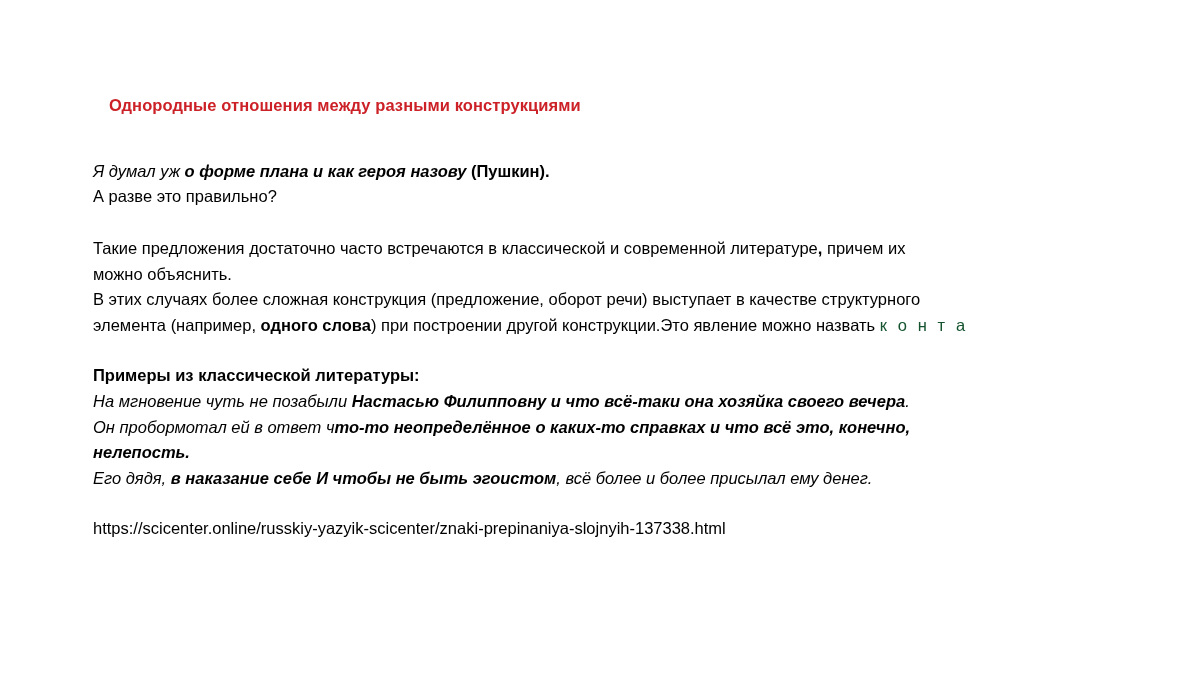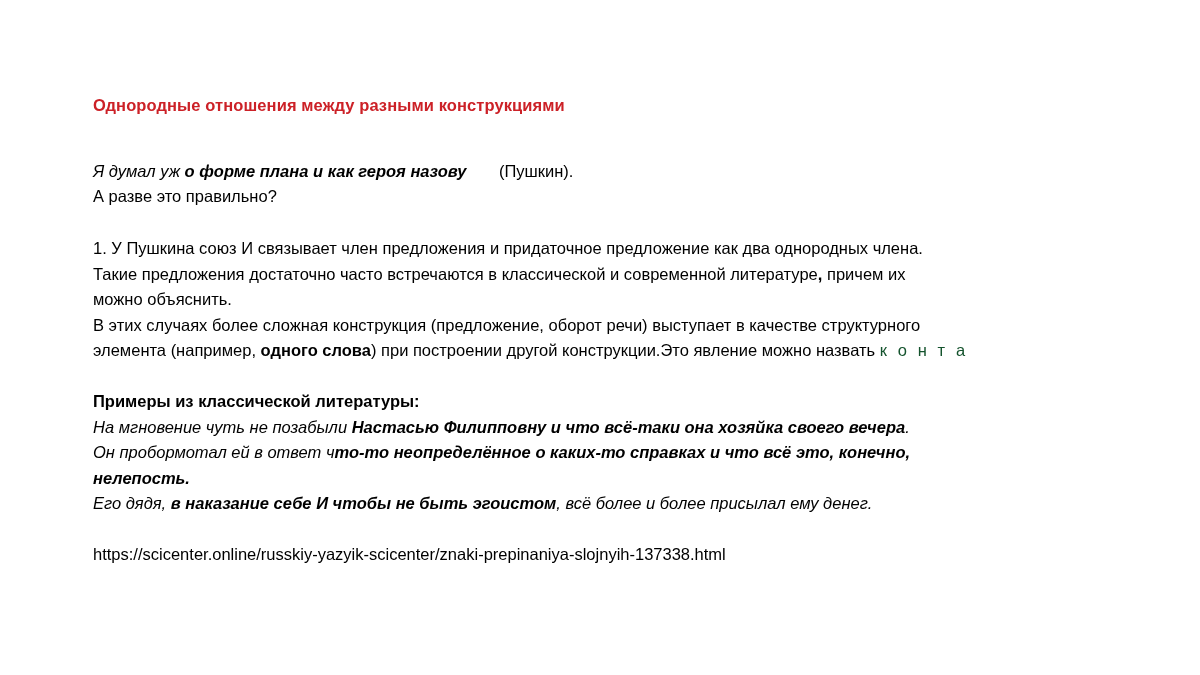--- a/index.html
+++ b/index.html
@@ -25,39 +25,39 @@
     box-sizing: border-box;
     padding: 95px 95px 0 93px;
     overflow: hidden;
   }
 
   .doc-heading {
     font-size: 16.5px;
     font-weight: bold;
     color: #cc2127;
     line-height: 1.32;
-    margin: 0 0 42px 0;
+    margin: 0 0 42px 16px;
     letter-spacing: 0.1px;
   }
 
   .block {
     font-size: 16.5px;
     line-height: 25.6px;
     margin: 0;
   }
 
   .gap-lg { height: 26px; }
   .gap-md { height: 25px; }
 
   .line { white-space: nowrap; }
 
   .it   { font-style: italic; }
   .bi   { font-style: italic; font-weight: bold; }
   .b    { font-weight: bold; }
-  .rg   { font-style: normal; font-weight: normal; margin-left: 28px; }
+  .rg   { font-style: normal; font-weight: bold; }
 
   .spaced-red {
     color: #14532d;
     letter-spacing: 3.1px;
   }
 </style>
 </head>
 <body>
 
 <div class="page">
@@ -65,21 +65,20 @@
   <h1 class="doc-heading">Однородные отношения между разными конструкциями</h1>
 
   <div class="block">
     <div class="line"><span class="it">Я думал уж </span><span class="bi">о форме плана и как героя назову</span><span class="rg"> (Пушкин).</span></div>
     <div class="line">А разве это правильно?</div>
   </div>
 
   <div class="gap-lg"></div>
 
   <div class="block">
-    <div class="line">1. У Пушкина союз И связывает член предложения и придаточное предложение как два однородных члена.</div>
     <div class="line"><span>Такие предложения достаточно часто встречаются в классической и современной литературе</span><span class="b">,</span><span> причем их</span></div>
     <div class="line">можно объяснить.</div>
     <div class="line">В этих случаях более сложная конструкция (предложение, оборот речи) выступает в качестве  структурного</div>
     <div class="line"><span>элемента (например, </span><span class="b">одного слова</span><span>) при построении другой конструкции.Это явление можно назвать </span><span class="spaced-red">к о н т а</span></div>
   </div>
 
   <div class="gap-md"></div>
 
   <div class="block">
     <div class="line b">Примеры из классической литературы:</div>

